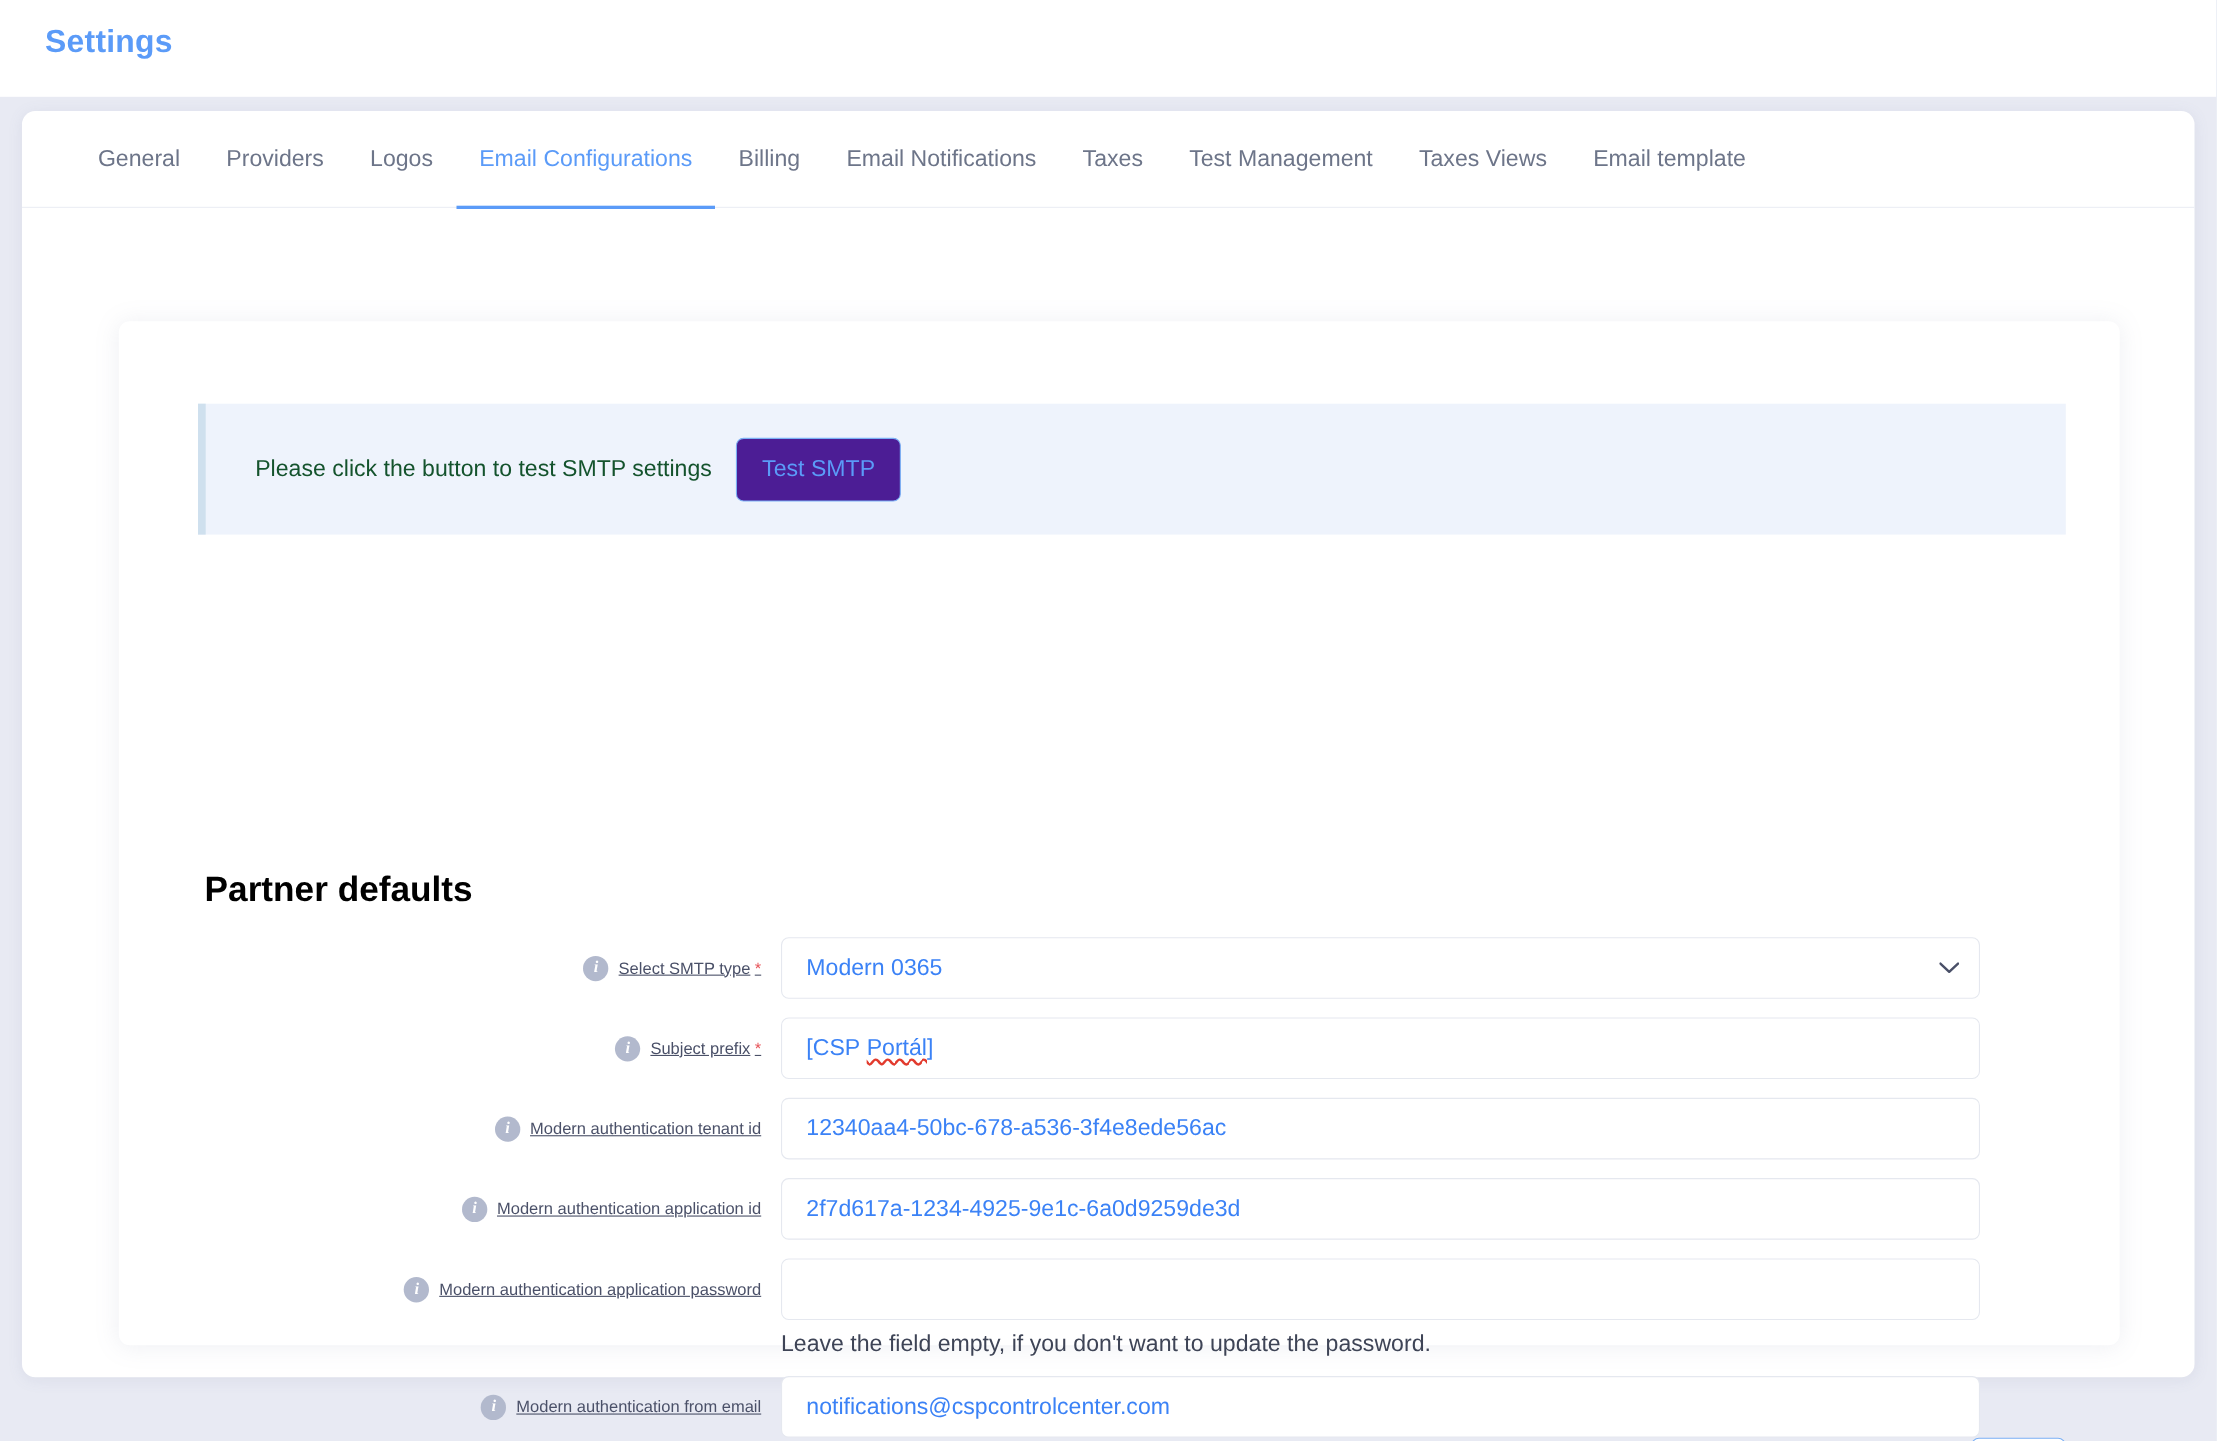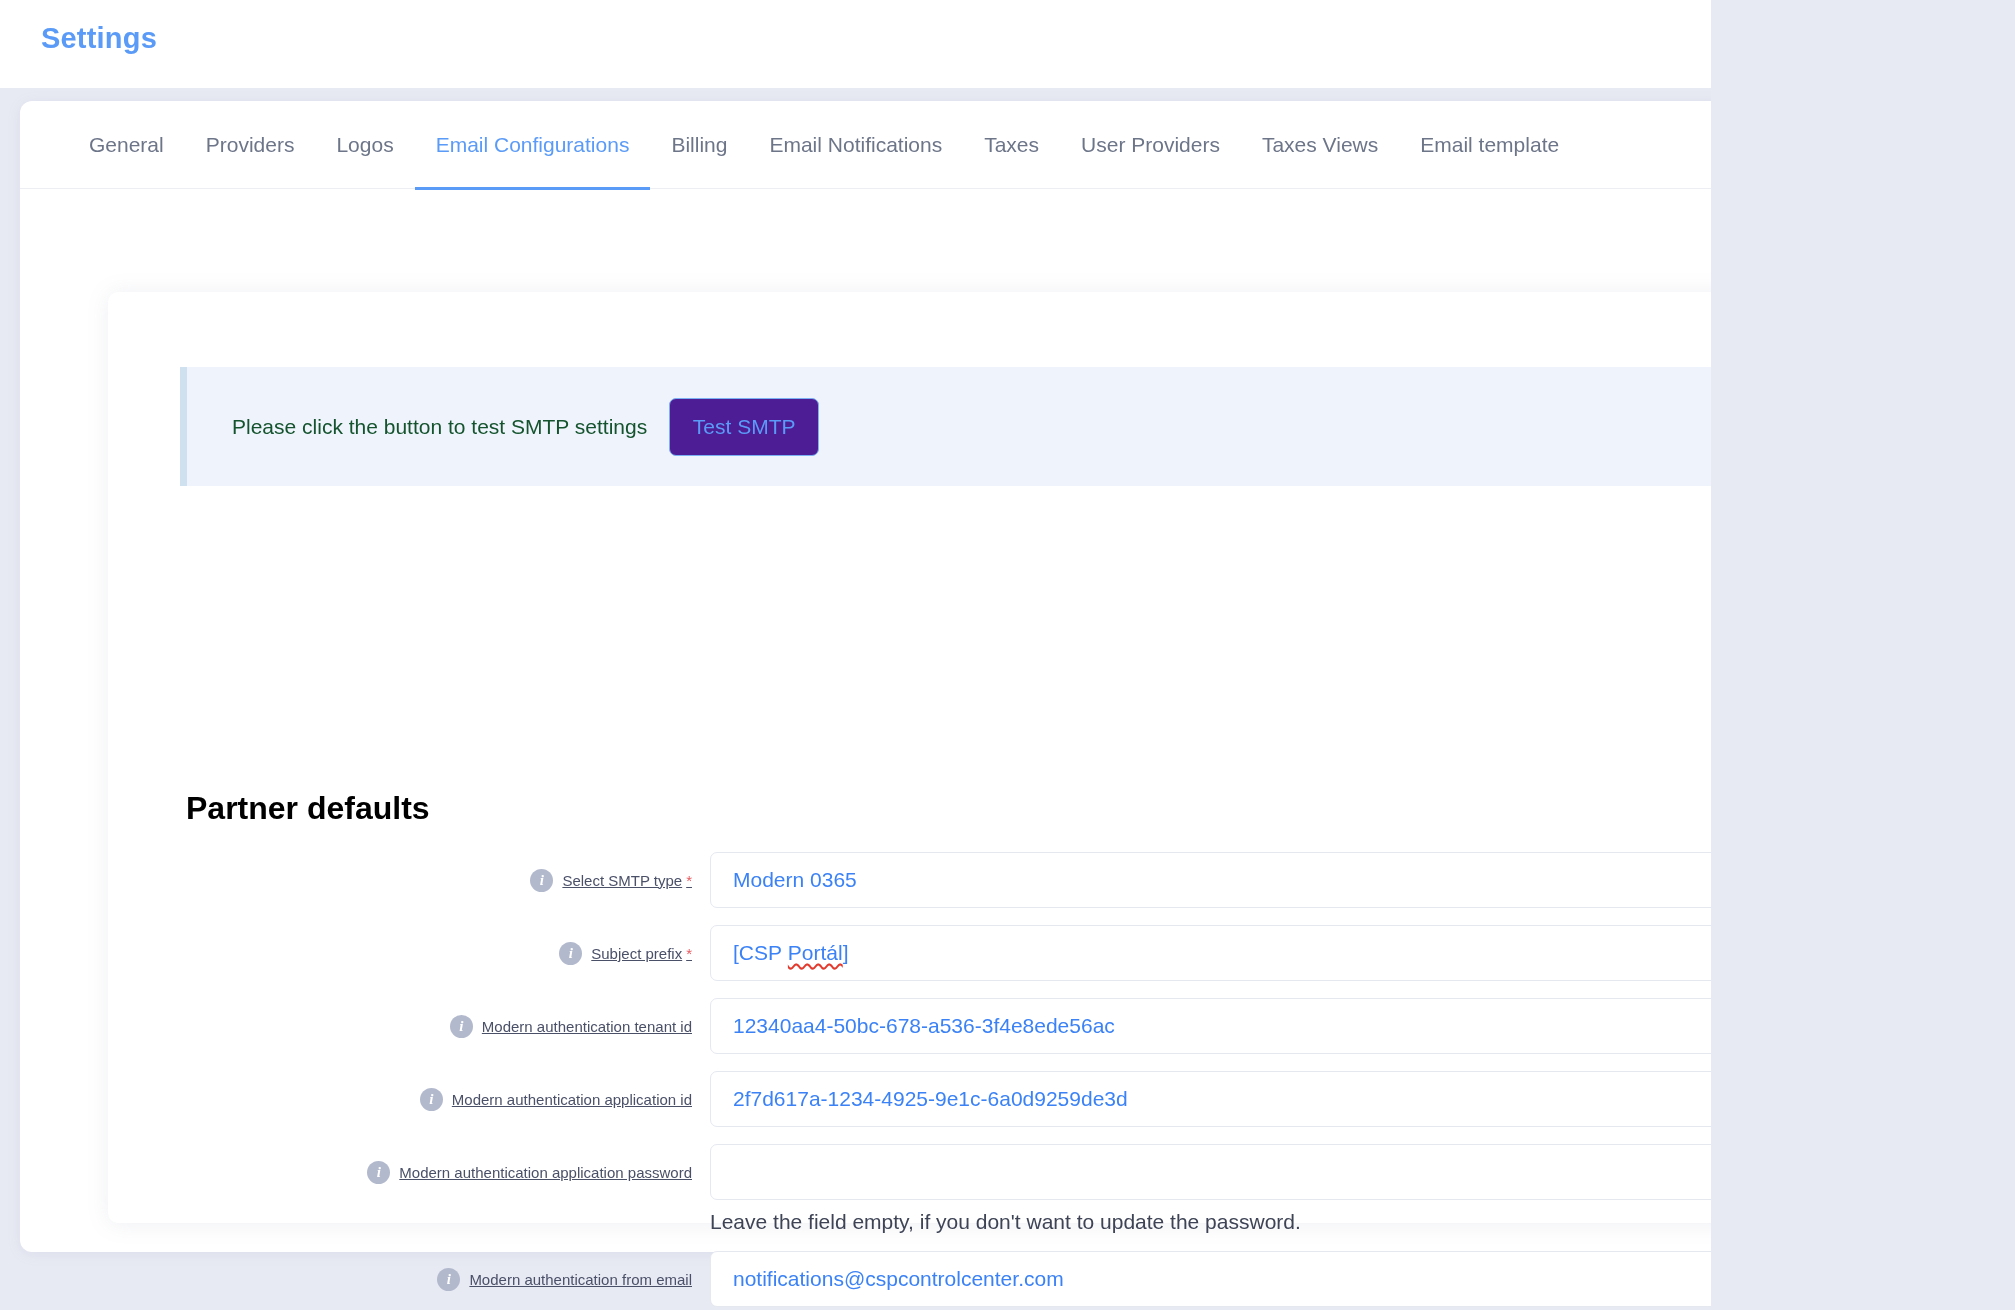--- a/index.html
+++ b/index.html
@@ -5,21 +5,21 @@
   * { box-sizing: border-box; }
   html, body {
     margin: 0; padding: 0;
     width: 2015px; height: 1310px;
     background: #e8eaf3;
     font-family: "Liberation Sans", sans-serif;
     -webkit-font-smoothing: antialiased;
   }
   #page {
     position: relative;
-    width: 1711px; height: 1310px;
+    width: 2015px; height: 1310px;
     overflow: hidden;
     background: #e8eaf3;
   }
 
   
   .topbar {
     position: absolute; left: 0; top: 0;
     width: 2015px; height: 88px;
     background: #ffffff;
   }
@@ -245,21 +245,21 @@
       <div class="tab">
           <span>Billing</span>
         </div>
       <div class="tab">
           <span>Email Notifications</span>
         </div>
       <div class="tab">
           <span>Taxes</span>
         </div>
       <div class="tab">
-          <span>User Providers</span>
+          <span>Test Management</span>
         </div>
       <div class="tab">
           <span>Taxes Views</span>
         </div>
       <div class="tab">
           <span>Email template</span>
         </div>
     </div>
 
     <div class="inner-card">

